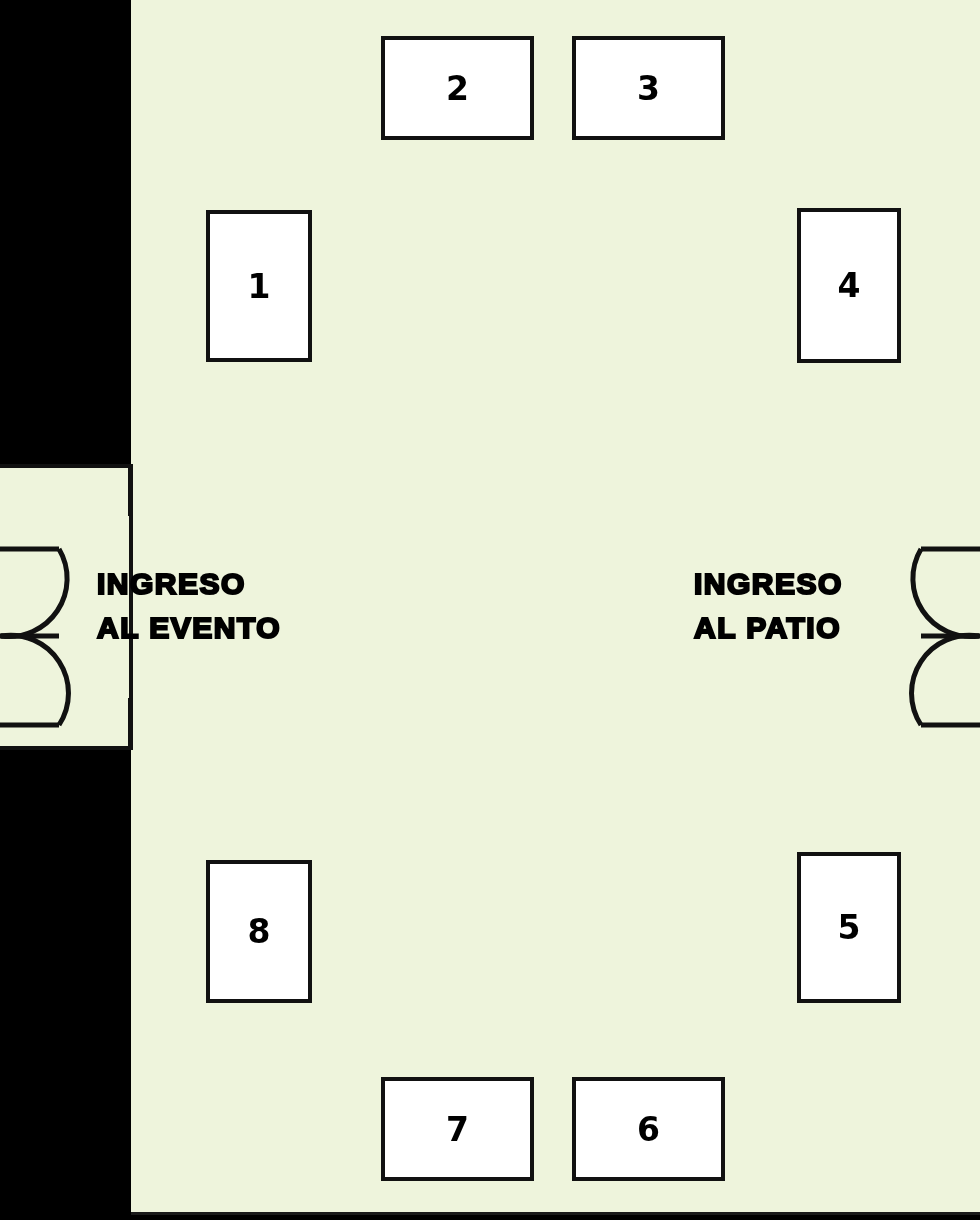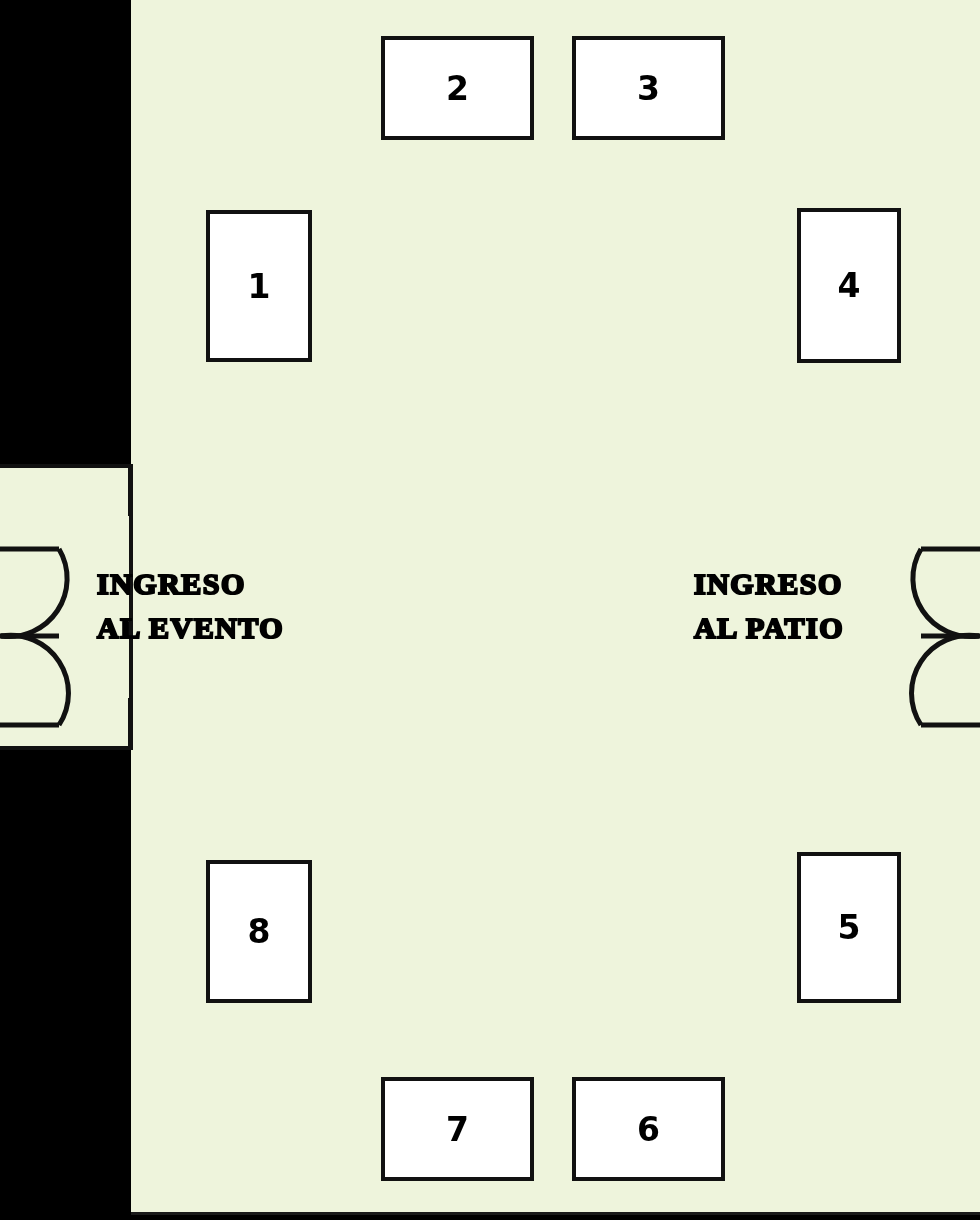--- a/index.html
+++ b/index.html
@@ -99,21 +99,21 @@
 
   
   .t1 { left: 206px;  top: 210px;  width: 106px; height: 152px; }
   .t4 { left: 797px;  top: 208px;  width: 104px; height: 155px; }
   .t8 { left: 206px;  top: 860px;  width: 106px; height: 143px; }
   .t5 { left: 797px;  top: 852px;  width: 104px; height: 151px; }
 
   
   .entrance-label {
     position: absolute;
-    font-family: Liberation Serif, serif;
+    font-family: Liberation Sans, sans-serif;
     font-weight: bold;
     font-size: 30px;
     line-height: 1.45;
     color: #000000;
     letter-spacing: 1.5px;
     text-transform: uppercase;
     white-space: pre-line;
     -webkit-text-stroke: 2.2px #000000;
     paint-order: stroke fill;
   }

